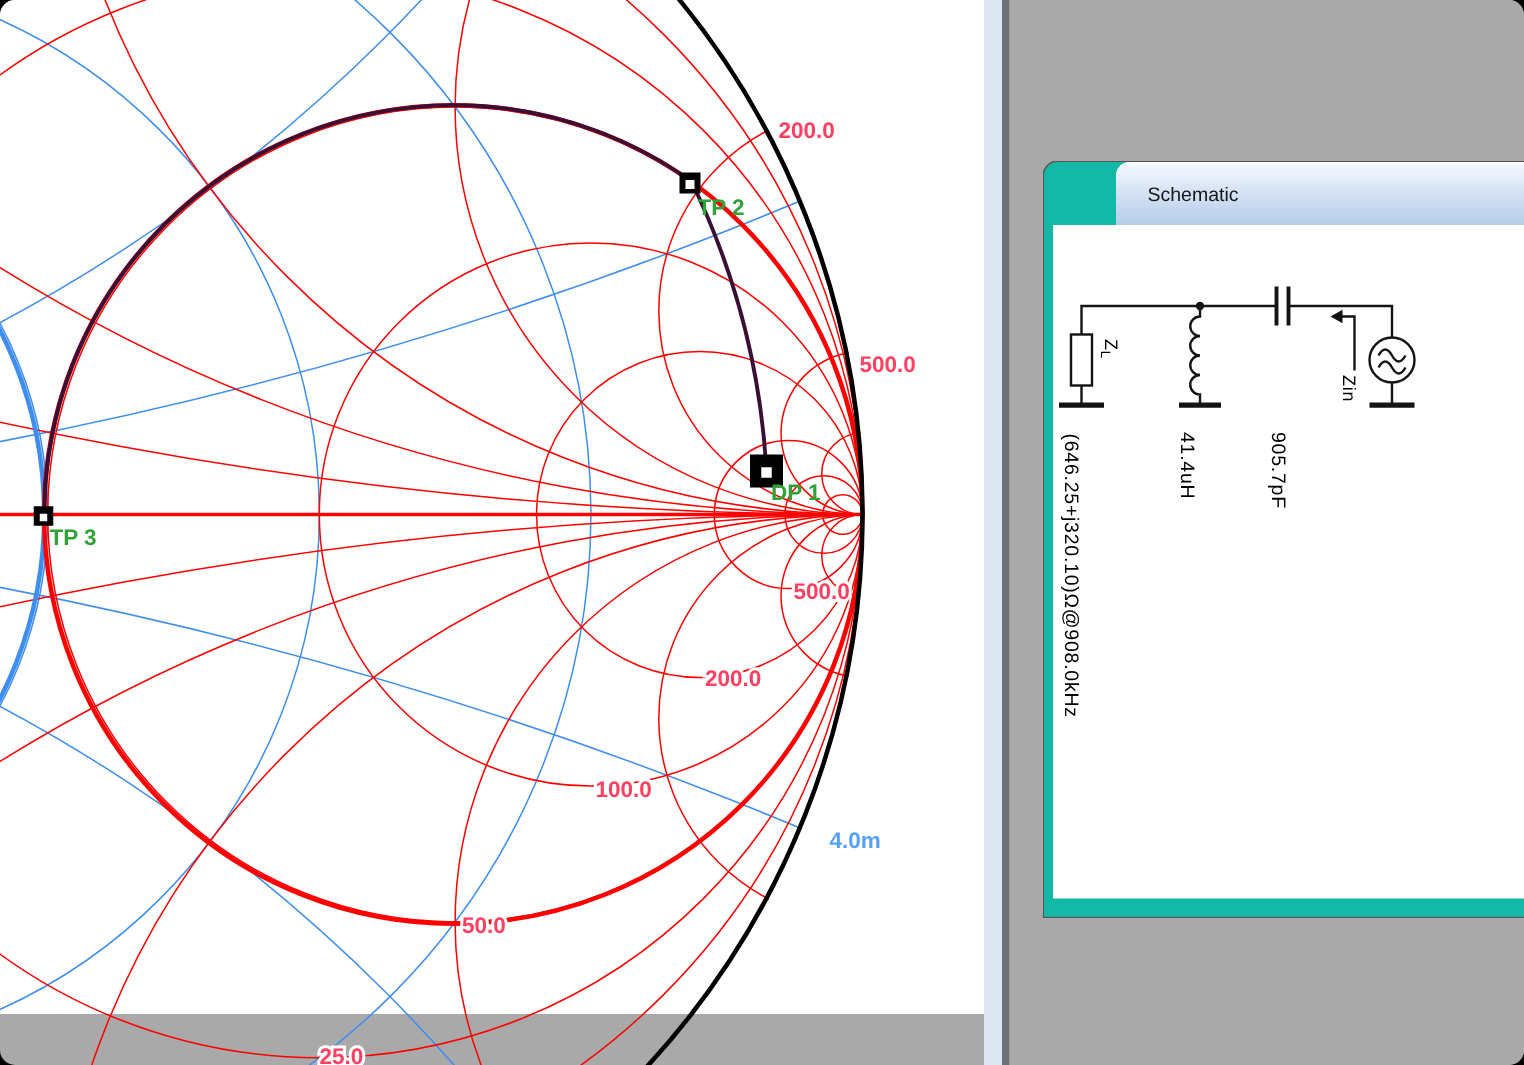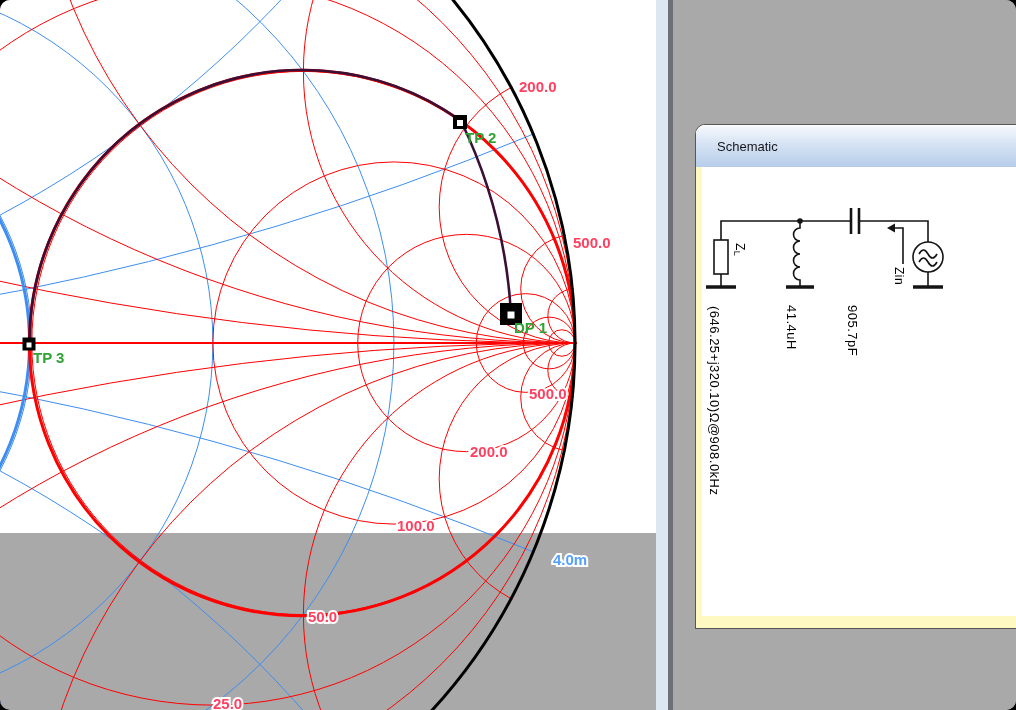--- a/index.html
+++ b/index.html
@@ -1,25 +1,25 @@
 <!DOCTYPE html>
 <html><head>
 <meta charset="utf-8">
 <style>
   html,body{margin:0;padding:0;background:#000;}
   .screen{position:relative;width:1016px;height:710px;border-radius:10px;overflow:hidden;
           background:#a9a9a9;font-family:"Liberation Sans",sans-serif;}
-  .chart-panel{position:absolute;left:0;top:0;width:656px;height:533px;background:#ffffff;}
+  .chart-panel{position:absolute;left:0;top:0;width:656px;height:676px;background:#ffffff;}
   .edge-strip{position:absolute;left:656px;top:0;width:12px;height:710px;background:#dde7f3;}
   .edge-line{position:absolute;left:668px;top:0;width:5px;height:710px;background:#6d7077;}
   .mdi-bg{position:absolute;left:673px;top:0;right:0;bottom:0;background:#a9a9a9;}
 
-  .schem-window{position:absolute;left:695px;top:124px;width:321px;height:505px;
-                background:#fef9c3;border:1px solid #565656;border-right:none;
-                border-radius:10px 0 0 0;box-sizing:border-box;}
+  .schem-window{position:absolute;left:695px;top:107px;width:321px;height:505px;
+                background:#14b8a6;border:1px solid #565656;border-right:none;
+                border-radius:10px 0 0 0;box-sizing:border-box;padding-left:48px;}
   .titlebar{height:42px;border-radius:9px 0 0 0;
             background:linear-gradient(#f7fafd,#d6e3f4 45%,#b6cde9);
             box-shadow:inset 0 1px 0 rgba(255,255,255,.8);}
   .titlebar .title{padding:14px 0 0 21px;font-size:13px;color:#15151a;}
   .client{position:absolute;left:6px;top:42px;right:0;bottom:12px;background:#fff;overflow:hidden;}
 
   .vlabel{position:absolute;writing-mode:vertical-rl;text-orientation:mixed;
           white-space:nowrap;color:#000;font-size:13px;letter-spacing:.5px;}
   .vlabel .subL{font-size:9px;}
   .vlabel.small{font-size:12px;}

